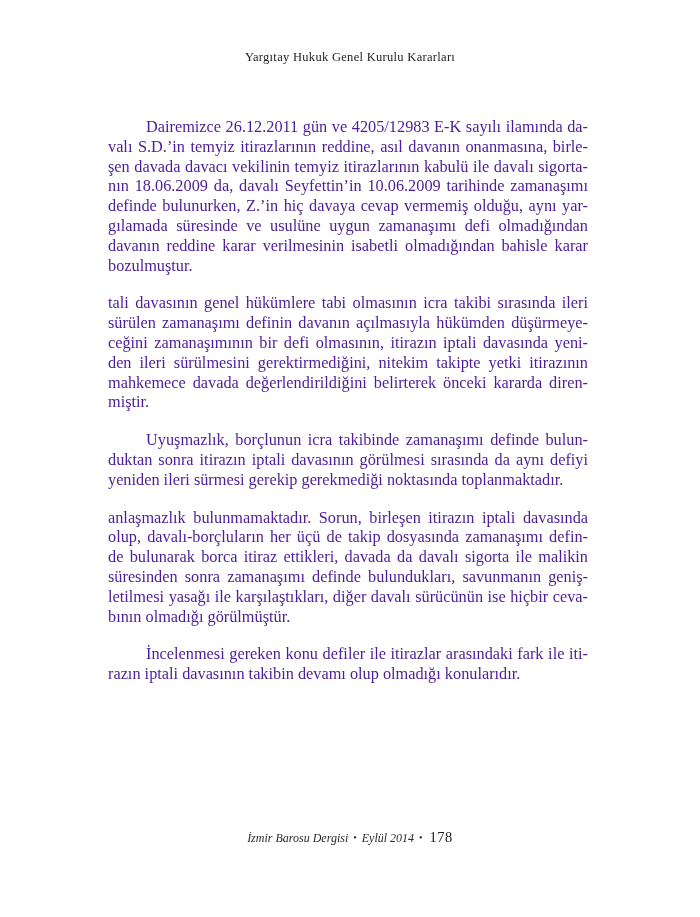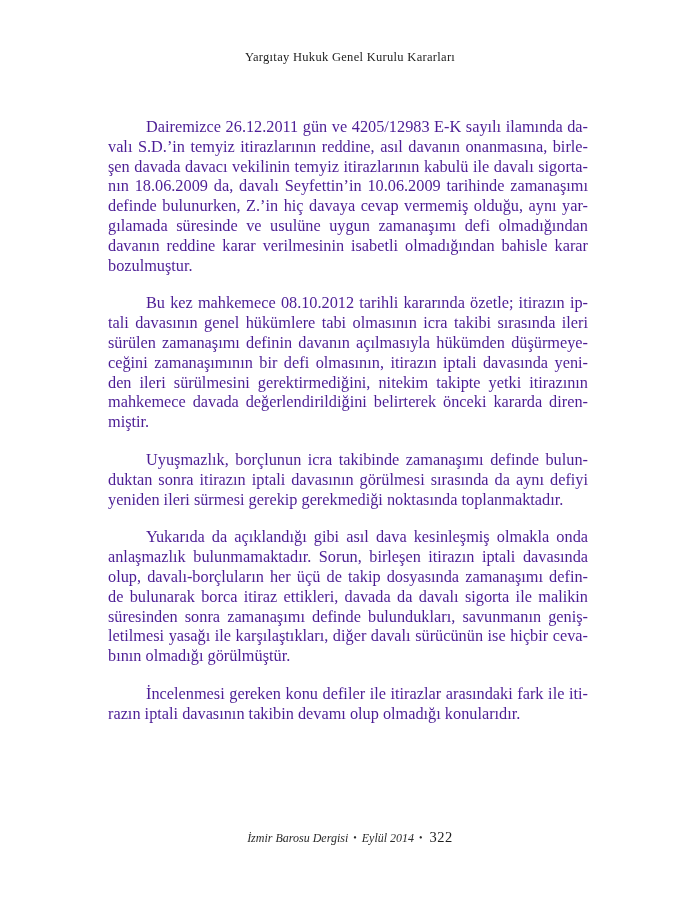--- a/index.html
+++ b/index.html
@@ -84,49 +84,47 @@
         <span class="line first">Dairemizce 26.12.2011 gün ve 4205/12983 E-K sayılı ilamında da-</span>
         <span class="line">valı S.D.’in temyiz itirazlarının reddine, asıl davanın onanmasına, birle-</span>
         <span class="line">şen davada davacı vekilinin temyiz itirazlarının kabulü ile davalı sigorta-</span>
         <span class="line">nın 18.06.2009 da, davalı Seyfettin’in 10.06.2009 tarihinde zamanaşımı</span>
         <span class="line">definde bulunurken, Z.’in hiç davaya cevap vermemiş olduğu, aynı yar-</span>
         <span class="line">gılamada süresinde ve usulüne uygun zamanaşımı defi olmadığından</span>
         <span class="line">davanın reddine karar verilmesinin isabetli olmadığından bahisle karar</span>
         <span class="line last">bozulmuştur.</span>
       </p>
       <p class="para">
-        <span class="line first">Bu kez mahkemece 08.10.2012 tarihli kararında özetle; itirazın ip-</span>
         <span class="line">tali davasının genel hükümlere tabi olmasının icra takibi sırasında ileri</span>
         <span class="line">sürülen zamanaşımı definin davanın açılmasıyla hükümden düşürmeye-</span>
         <span class="line">ceğini zamanaşımının bir defi olmasının, itirazın iptali davasında yeni-</span>
         <span class="line">den ileri sürülmesini gerektirmediğini, nitekim takipte yetki itirazının</span>
         <span class="line">mahkemece davada değerlendirildiğini belirterek önceki kararda diren-</span>
         <span class="line last">miştir.</span>
       </p>
       <p class="para">
         <span class="line first">Uyuşmazlık, borçlunun icra takibinde zamanaşımı definde bulun-</span>
         <span class="line">duktan sonra itirazın iptali davasının görülmesi sırasında da aynı defiyi</span>
         <span class="line last">yeniden ileri sürmesi gerekip gerekmediği noktasında toplanmaktadır.</span>
       </p>
       <p class="para">
-        <span class="line first">Yukarıda da açıklandığı gibi asıl dava kesinleşmiş olmakla onda</span>
         <span class="line">anlaşmazlık bulunmamaktadır. Sorun, birleşen itirazın iptali davasında</span>
         <span class="line">olup, davalı-borçluların her üçü de takip dosyasında zamanaşımı defin-</span>
         <span class="line">de bulunarak borca itiraz ettikleri, davada da davalı sigorta ile malikin</span>
         <span class="line">süresinden sonra zamanaşımı definde bulundukları, savunmanın geniş-</span>
         <span class="line">letilmesi yasağı ile karşılaştıkları, diğer davalı sürücünün ise hiçbir ceva-</span>
         <span class="line last">bının olmadığı görülmüştür.</span>
       </p>
       <p class="para">
         <span class="line first">İncelenmesi gereken konu defiler ile itirazlar arasındaki fark ile iti-</span>
         <span class="line last">razın iptali davasının takibin devamı olup olmadığı konularıdır.</span>
       </p>
     </main>
 
   <div class="running-footer">
     <span class="journal">İzmir Barosu Dergisi</span>
     <span class="bullet">•</span>
     <span class="issue">Eylül 2014</span>
     <span class="bullet">•</span>
-    <span class="pagenum">322</span>
+    <span class="pagenum">178</span>
   </div>
 
 </div>
 
 </body></html>

